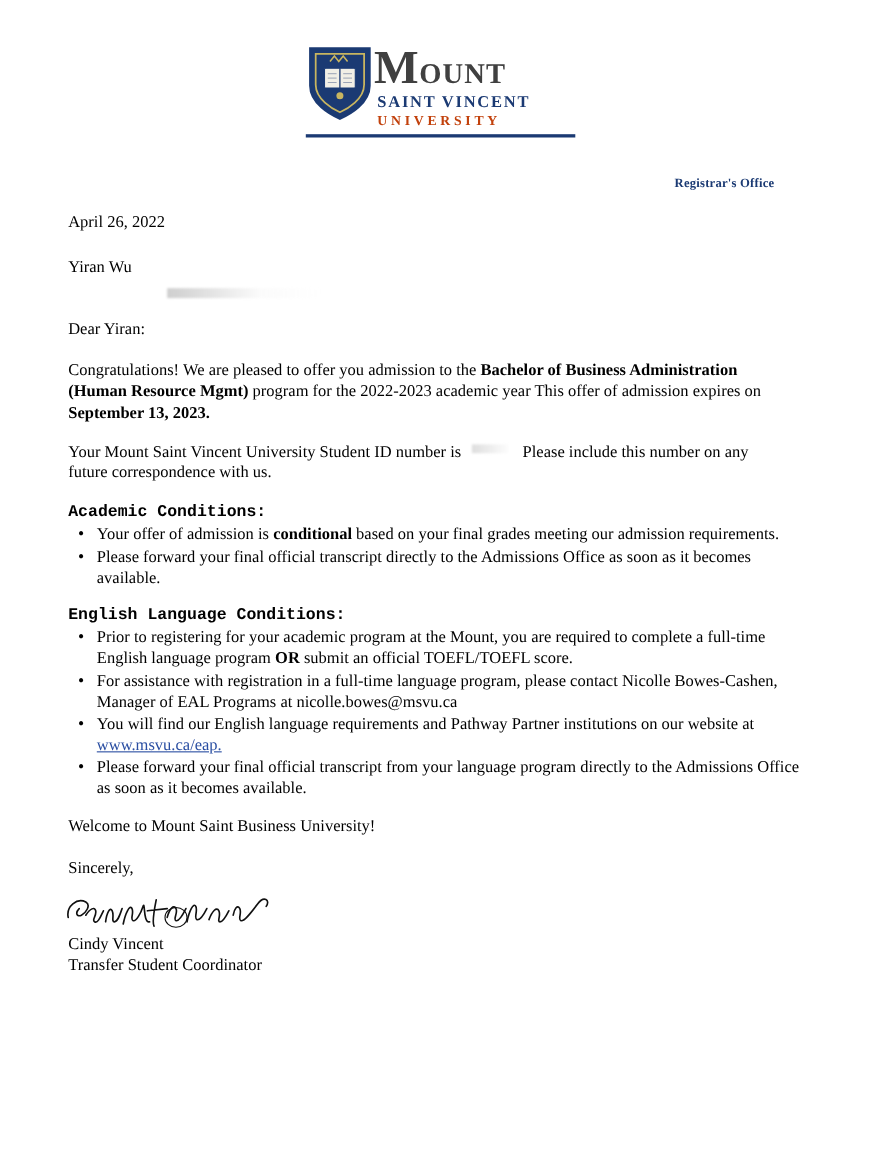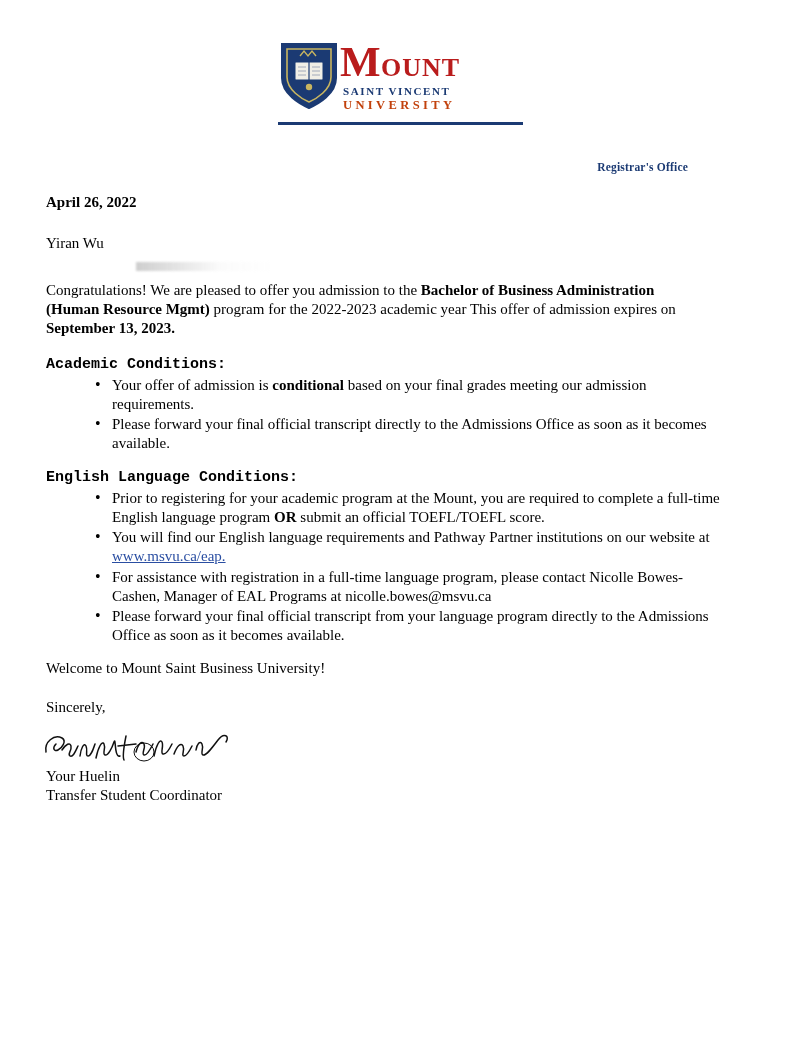--- a/index.html
+++ b/index.html
@@ -47,73 +47,73 @@
   }
   .wordmark {
     position: absolute;
     left: 62px;
     top: 0px;
     width: 183px;
     height: 70px;
   }
   .wm-mount {
     font-family: "Liberation Serif", serif;
-    color: #b91c1c;
+    color: #404040;
     letter-spacing: 0.5px;
     line-height: 1;
   }
   .wm-mount .big {
     font-size: 43px;
     font-weight: bold;
   }
   .wm-mount .small {
     font-size: 26px;
     font-weight: bold;
     letter-spacing: 1px;
   }
   .wm-sub {
     font-family: "Liberation Serif", serif;
     color: #1b3a73;
-    font-size: 11px;
+    font-size: 15px;
     font-weight: bold;
     letter-spacing: 1.6px;
     margin-top: 2px;
     padding-left: 3px;
   }
   .wm-sub2 {
     font-family: "Liberation Serif", serif;
     color: #c2410c;
     font-size: 12.5px;
     font-weight: bold;
     letter-spacing: 3.4px;
     margin-top: 1px;
     padding-left: 3px;
   }
 
   
   .content {
     position: absolute;
-    left: 46px;
+    left: 62px;
     top: 160px;
     width: 674px;
     font-size: 15px;
     line-height: 1.28;
   }
 
   .registrar {
     text-align: right;
     font-size: 11.5px;
     font-weight: bold;
     color: #1b3a73;
     letter-spacing: 0.2px;
     margin-bottom: 18px;
     padding-right: 32px;
   }
 
-  .date { margin-bottom: 22px; font-weight: bold; }
+  .date { margin-bottom: 22px; }
   .addr-name { margin-bottom: 2px; }
   .addr-redact {
     height: 26px;
     position: relative;
   }
   .addr-redact .smudge {
     position: absolute;
     top: 7px;
     left: 90px;
     width: 140px;
@@ -138,21 +138,20 @@
 
   ul.bullets {
     margin: 0 0 14px 0;
     padding-left: 26px;
     list-style: none;
   }
   ul.bullets li {
     position: relative;
     margin-bottom: 1px;
     padding-left: 0;
-    margin-left: 40px;
   }
   ul.bullets li::before {
     content: "\2022";
     position: absolute;
     left: -17px;
     top: -1px;
     font-size: 16px;
   }
 
   a.link {
@@ -224,46 +223,48 @@
 
     <div class="registrar">Registrar's Office</div>
 
     <div class="date">April 26, 2022</div>
 
     <div class="addr-name">Yiran Wu</div>
     <div class="addr-redact">
         <span class="smudge"></span>
       </div>
 
+    <div class="salutation">Dear Yiran:</div>
 
     <p class="para"><span>Congratulations! We are pleased to offer you admission to the </span><b>Bachelor of Business Administration (Human Resource Mgmt)</b><span> program for the 2022-2023 academic year  This offer of admission expires on </span><b>September 13, 2023.</b></p>
 
+    <p class="para"><span>Your Mount Saint Vincent University Student ID number is </span><span class="id-redact"><span class="sm"></span></span><span>Please include this number on any future correspondence with us.</span></p>
 
     <p class="heading">Academic Conditions:</p>
     <ul class="bullets">
       <li><span>Your offer of admission is </span><b>conditional</b><span> based on your final grades meeting our admission requirements.</span></li>
       <li><span>Please forward your final official transcript directly to the Admissions Office as soon as it becomes available.</span></li>
     </ul>
 
     <p class="heading">English Language Conditions:</p>
     <ul class="bullets">
       <li><span>Prior to registering for your academic program at the Mount, you are required to complete a full-time English language program </span><b>OR</b><span> submit an official TOEFL/TOEFL score.</span></li>
+      <li><span>For assistance with registration in a full-time language program, please contact Nicolle Bowes-Cashen, Manager of EAL Programs at nicolle.bowes@msvu.ca</span></li>
       <li><span>You will find our English language requirements and Pathway Partner institutions on our website at </span><a class="link" href="#">www.msvu.ca/eap.</a></li>
-      <li><span>For assistance with registration in a full-time language program, please contact Nicolle Bowes-Cashen, Manager of EAL Programs at nicolle.bowes@msvu.ca</span></li>
       <li><span>Please forward your final official transcript from your language program directly to the Admissions Office as soon as it becomes available.</span></li>
     </ul>
 
 
     <p class="para tight">Welcome to Mount Saint Business University!</p>
 
     <div class="closing">Sincerely,</div>
 
     <div class="sig-block">
       <svg class="signature" viewBox="0 0 200 42">
         <path d="M6 26 C4 16 14 8 22 12 C27 15 22 22 18 24 C14 26 12 22 16 18 M22 24 C26 18 30 16 31 20 C32 25 27 28 30 30 C33 32 36 24 38 20 M40 30 C41 22 44 16 46 20 C48 24 45 30 48 30 C51 30 53 24 55 18 M56 32 C58 22 62 14 64 18 C66 22 62 28 65 29 C68 30 72 22 74 16 C76 10 74 32 80 30 M86 10 C84 20 82 30 84 34 M78 20 L96 18 M96 26 C98 18 102 14 104 18 C106 22 101 28 104 29 C107 30 111 22 113 18 M114 30 C116 20 120 12 122 16 C124 20 120 27 123 28 C126 29 130 22 132 18 M134 28 C137 20 141 16 143 20 C145 24 141 30 144 30 C147 30 150 24 152 20 M156 24 C157 18 160 14 162 18 C164 22 160 28 163 29 C166 30 172 22 178 14 C184 6 190 10 186 16" fill="none" stroke="#111111" stroke-width="1.5" stroke-linecap="round"></path>
         <ellipse cx="104" cy="26" rx="10" ry="9" fill="none" stroke="#111111" stroke-width="1"></ellipse>
       </svg>
-      <div class="sig-name">Your Huelin</div>
+      <div class="sig-name">Cindy Vincent</div>
       <div class="sig-title">Transfer Student Coordinator</div>
     </div>
 
   </div>
 </div>
 
 </body></html>

